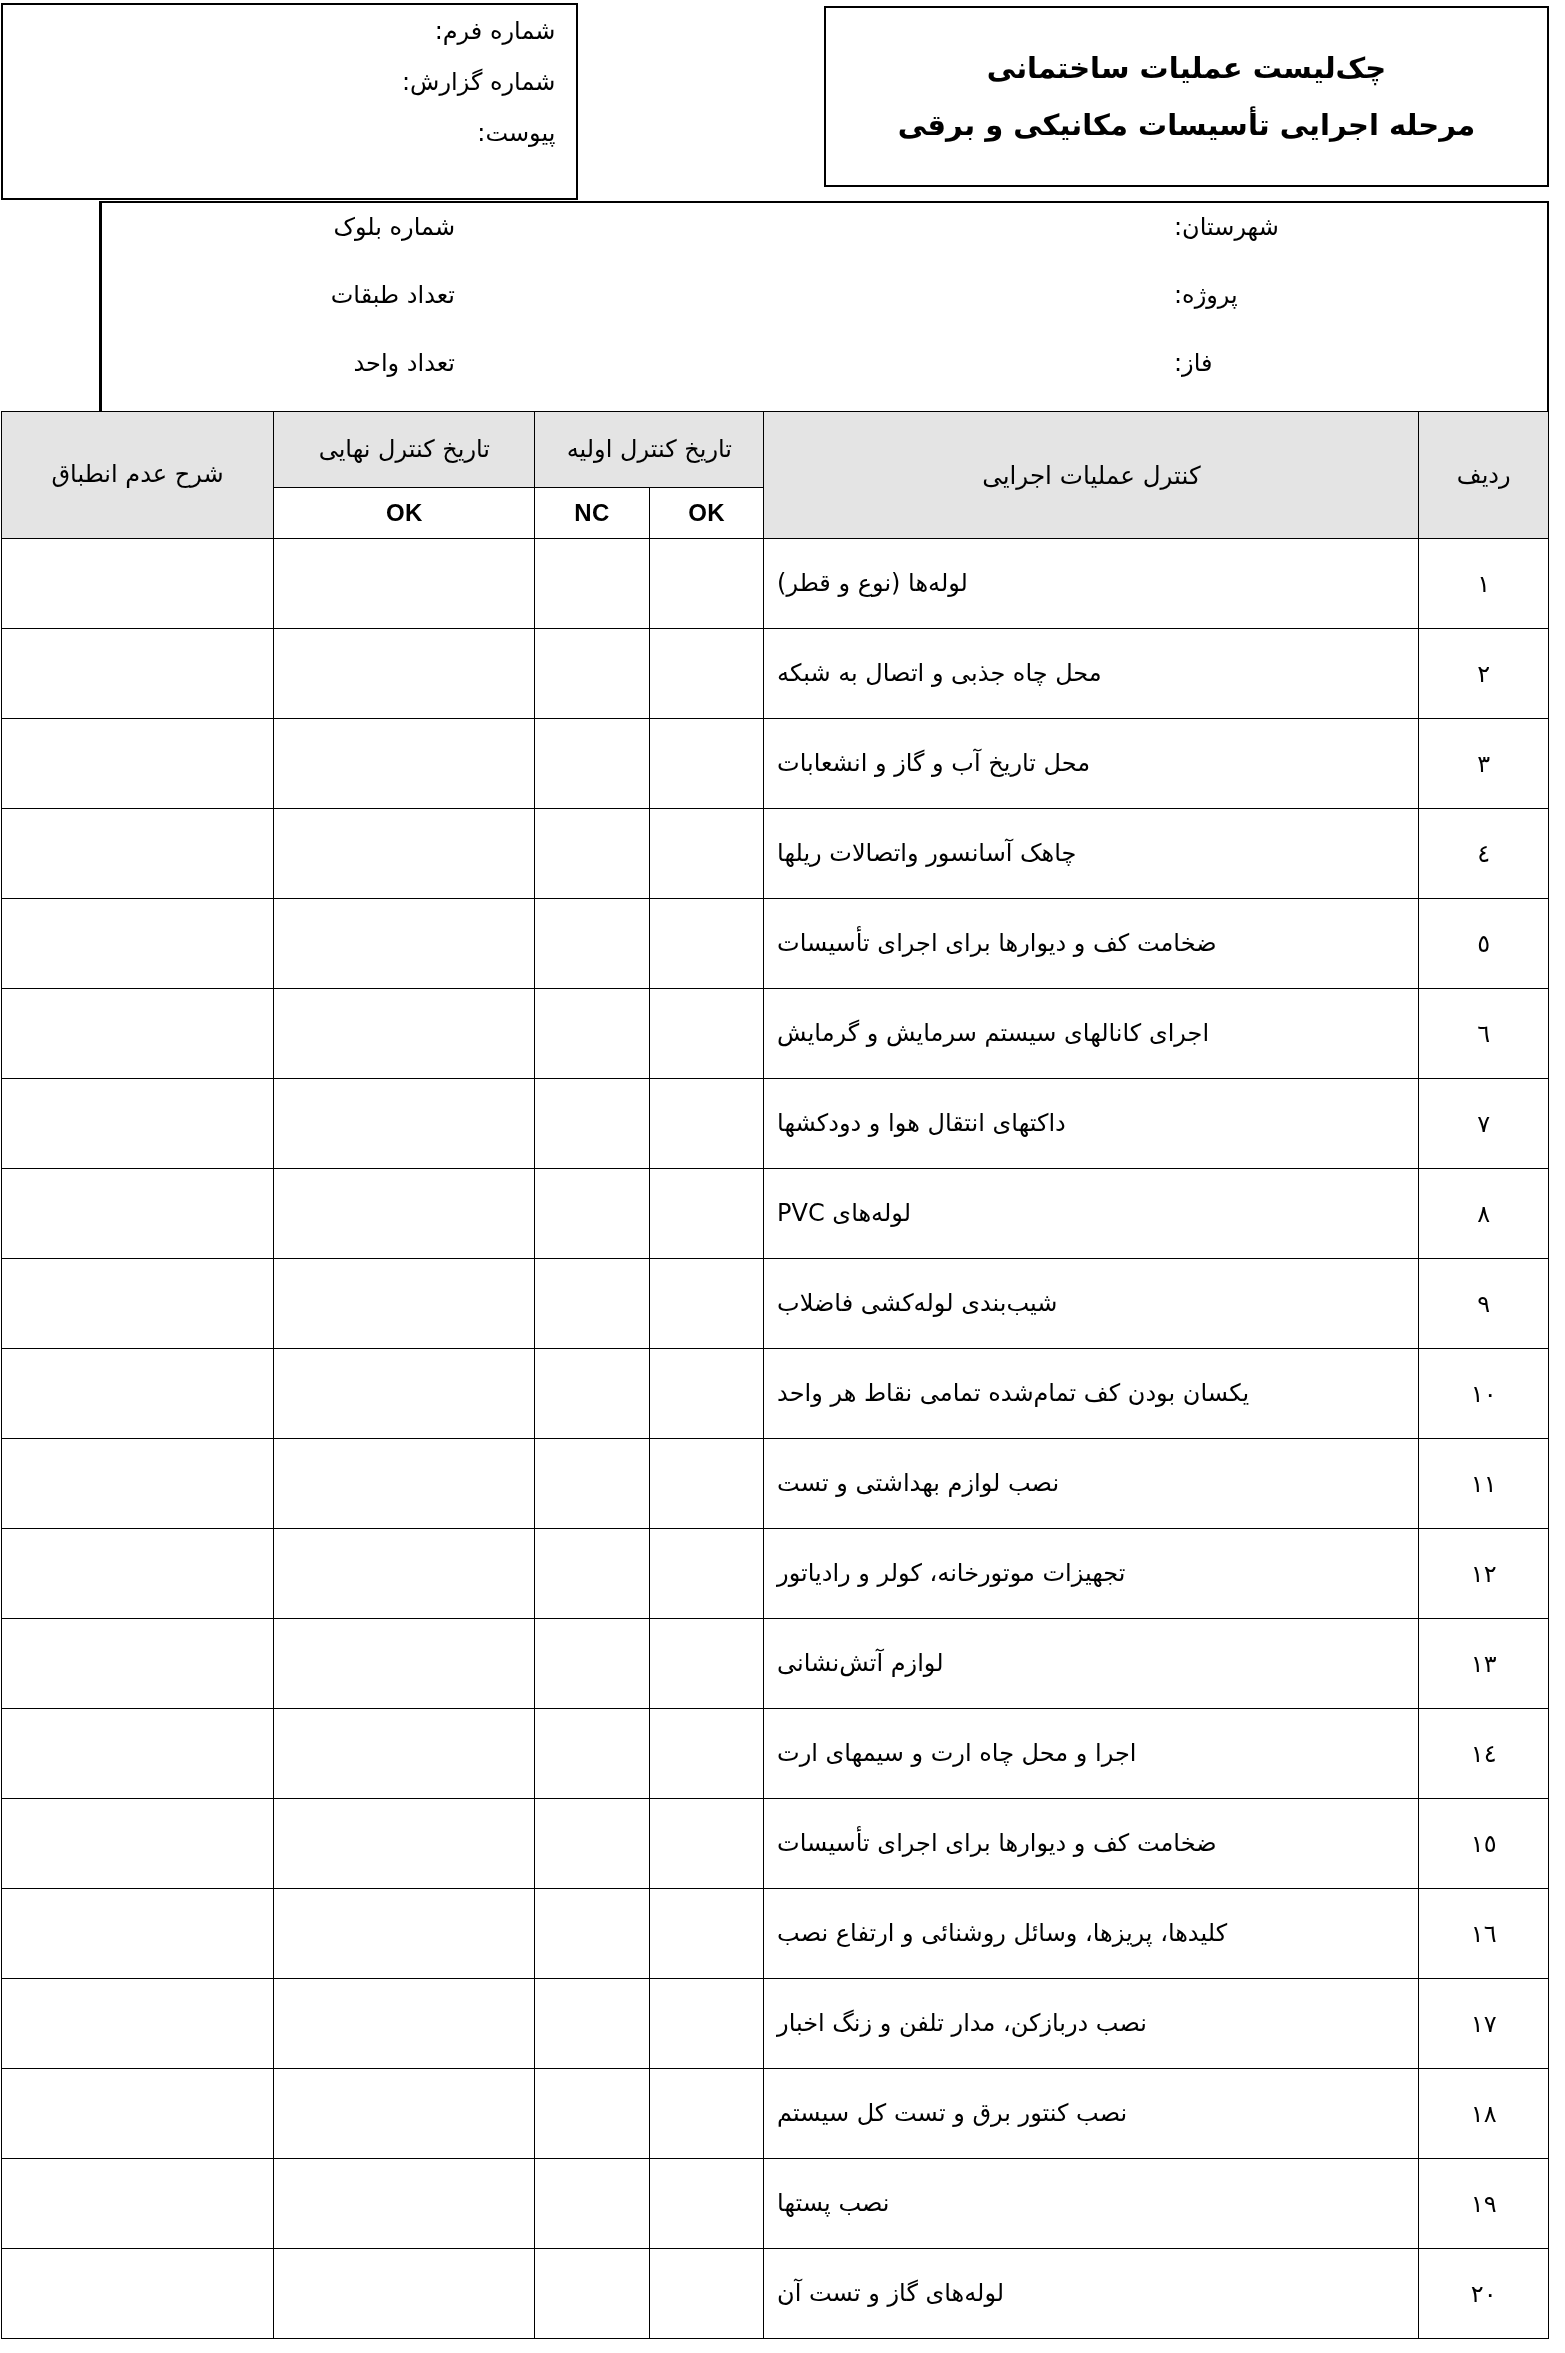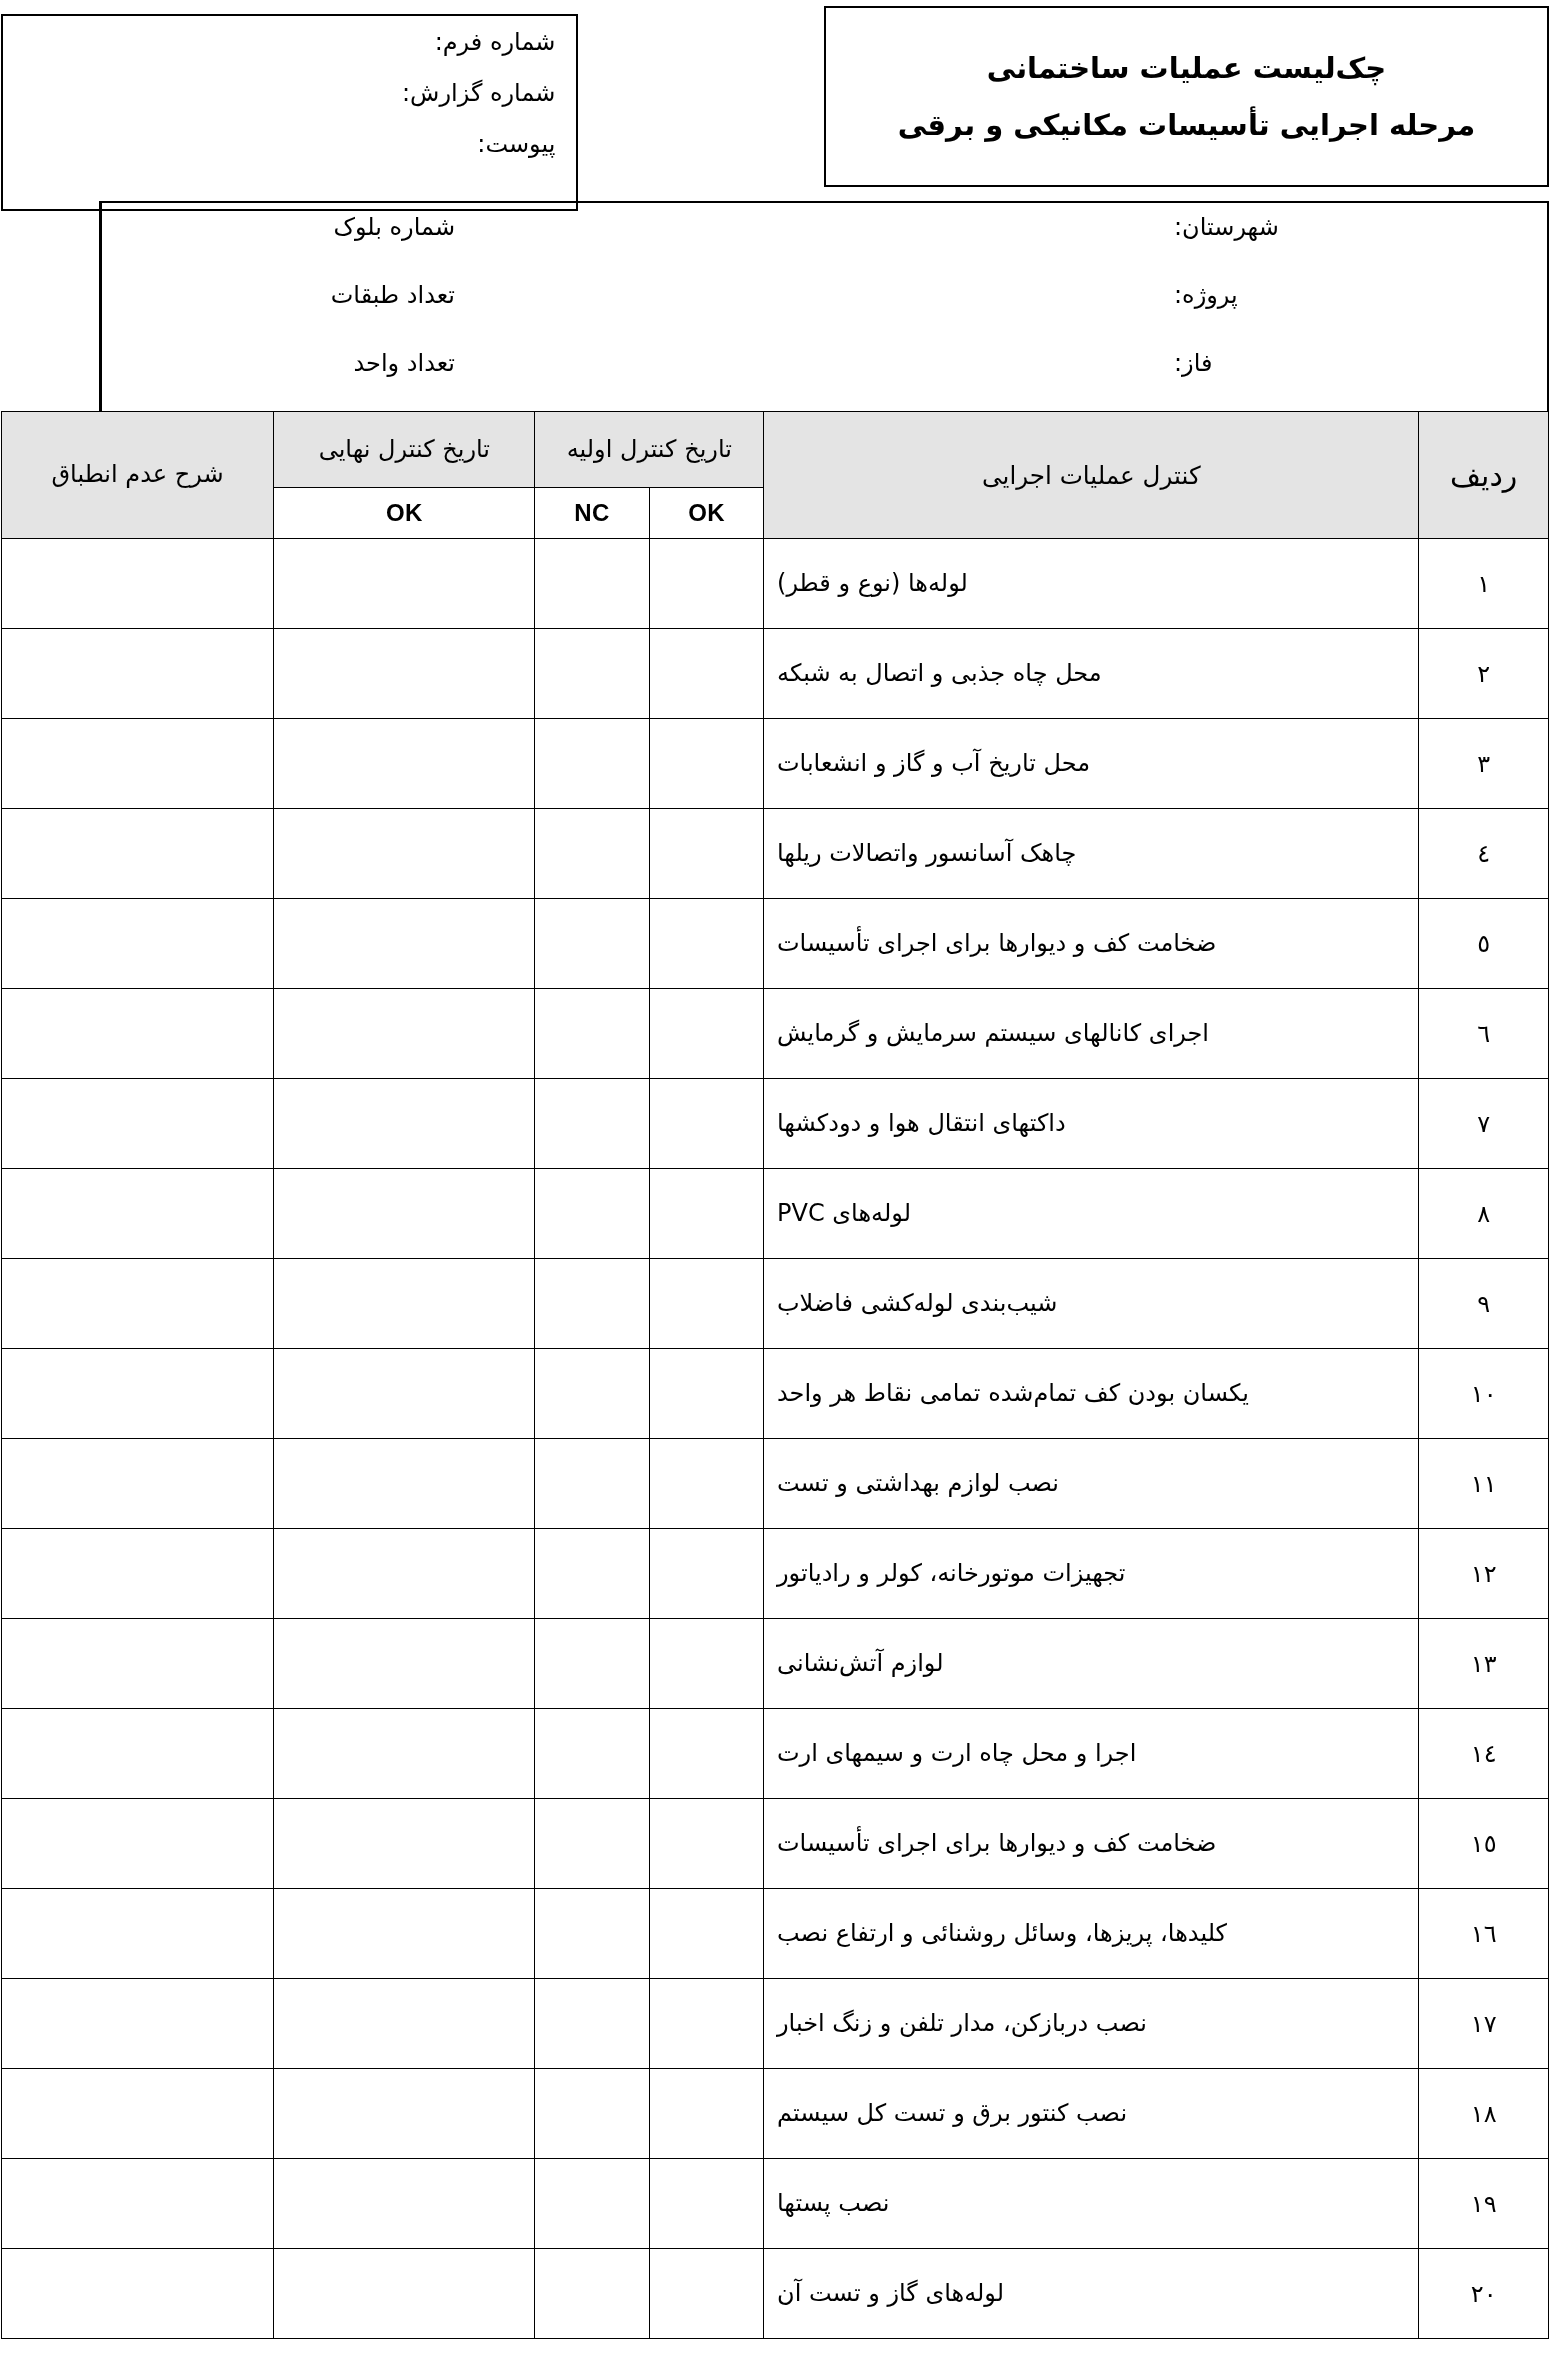--- a/index.html
+++ b/index.html
@@ -33,21 +33,20 @@
     position: absolute;
     top: 3.2px;
     right: 987px;          
     left: 1.6px;
     height: 197px;
     border: 2.4px solid #000;
     box-sizing: border-box;
     padding: 14.3px 20.6px 8px 20.6px;
     text-align: right;
     direction: rtl;
-    margin-top: 11px;
   }
   .form-meta-line {
     font-size: 24px;
     line-height: 1.0;
     margin: 0 0 27px 0;
     white-space: nowrap;
   }
   .form-meta-line.last { margin-bottom: 0; }
 
   
@@ -135,21 +134,21 @@
   .sheet-table td, .sheet-table th {
     border: 1.6px solid #000;
     box-sizing: border-box;
     padding: 0;
     vertical-align: middle;
   }
   thead th {
     background: #e4e4e4;
     font-weight: normal;
   }
-  .th-radif { width: 130px; font-size: 30px; }
+  .th-radif { width: 130px; font-size: 24px; }
   .th-control { width: 658px; font-size: 24.6px; }
   .th-date-initial { width: 230px; font-size: 24px; line-height: 1.15; }
   .th-date-final { width: 262px; font-size: 24px; line-height: 1.15; }
   .th-desc { width: 274px; font-size: 24px; line-height: 1.15; }
   .sub-ok-initial { width: 115px; }
   .sub-nc-initial { width: 115px; }
   .sub-ok-final { width: 262px; }
   thead tr.sub-row th {
     background: #ffffff;
     height: 51px;

